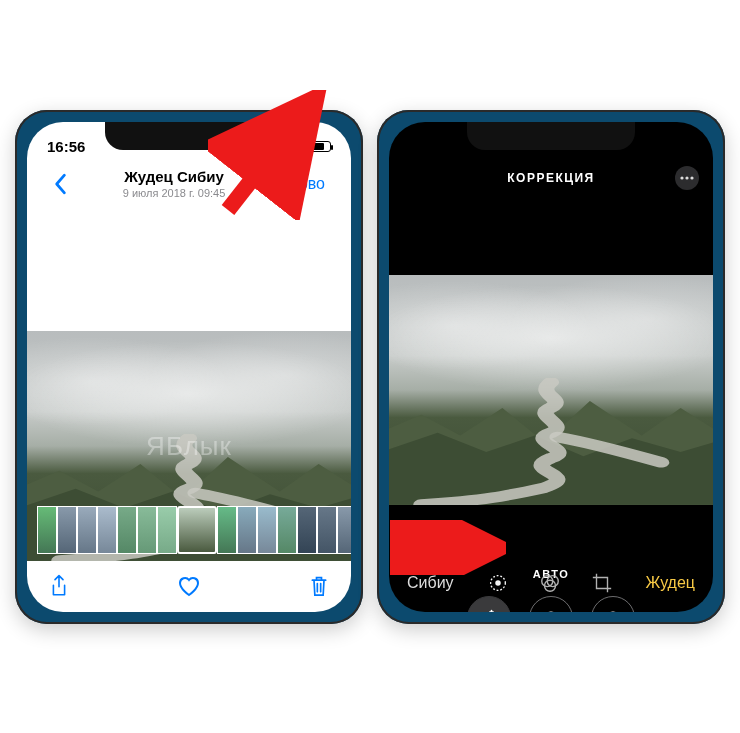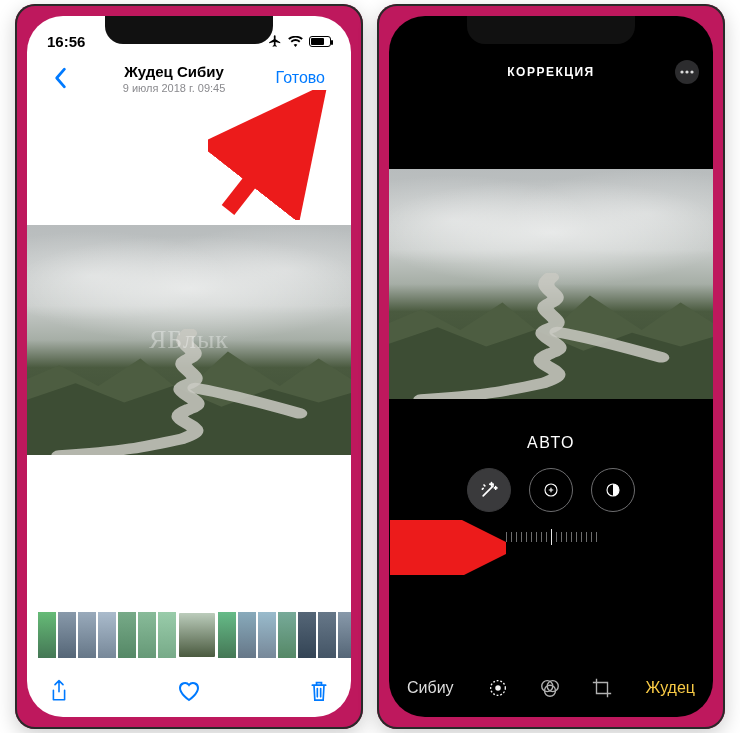--- a/index.html
+++ b/index.html
@@ -15,23 +15,23 @@
     position: absolute;
     inset: 0;
     display: flex;
     gap: 14px;
     justify-content: center;
     align-items: center;
     padding: 10px 8px;
   }
   .phone {
     width: 348px;
-    height: 725px;
-    background: #be185d;
-    border-radius: 20px;
+    height: 514px;
+    background: #0c4a6e;
+    border-radius: 32px;
     padding: 12px;
     box-shadow: inset 0 0 0 2px #2a2a2a, 0 6px 20px rgba(0,0,0,.2);
     position: relative;
   }
   .screen {
     width: 100%;
     height: 100%;
     border-radius: 36px;
     overflow: hidden;
     position: relative;
@@ -115,21 +115,20 @@
   }
   .mountain .ridge1 { clip-path: polygon(0 45%, 10% 35%, 22% 50%, 35% 30%, 48% 55%, 62% 25%, 78% 50%, 90% 30%, 100% 45%, 100% 100%, 0 100%); background:#4d5d41; }
   .mountain .ridge2 { clip-path: polygon(0 60%, 15% 48%, 30% 62%, 45% 50%, 60% 65%, 75% 52%, 90% 62%, 100% 55%, 100% 100%, 0 100%); background:#3d4d34; }
   .mountain svg.road { position:absolute; left:0; right:0; bottom:0; width:100%; height:55%; }
   .mountain svg.road path { fill:none; stroke:#c9c9c2; stroke-width:5; stroke-linecap:round; opacity:.85; }
 
   .watermark {
     position:absolute; top:50%; left:50%; transform:translate(-50%,-50%);
     font-size:26px; color:rgba(255,255,255,.35); letter-spacing:1px;
     pointer-events:none;
-    font-family:Liberation Serif, serif;
   }
 
   
   .thumbs {
     position:absolute; bottom:56px; left:0; right:0;
     height:50px; padding: 0 10px;
     display:flex; gap:0; overflow:hidden;
   }
   .thumbs .th {
     flex: 0 0 20px; height:48px; border:1px solid #fff;
@@ -154,22 +153,22 @@
   }
   .edit-header .more {
     position:absolute; right:14px; top:10px;
     width:24px; height:24px; border-radius:12px;
     background:#2c2c2e; color:#ddd;
     display:flex; align-items:center; justify-content:center;
     font-size:14px;
   }
 
   .auto-label {
-    text-align:center; font-size:16px; letter-spacing:1.5px;
-    font-weight:400; color:#fff;
+    text-align:center; font-size:11px; letter-spacing:1.5px;
+    font-weight:700; margin-top:28px; color:#fff;
   }
 
   .dial-row {
     display:flex; gap:18px; justify-content:center; align-items:center;
     margin-top:16px;
   }
   .dial {
     width:44px; height:44px; border-radius:22px;
     display:flex; align-items:center; justify-content:center;
     border:1.5px solid #6d6d6f; color:#fff;

